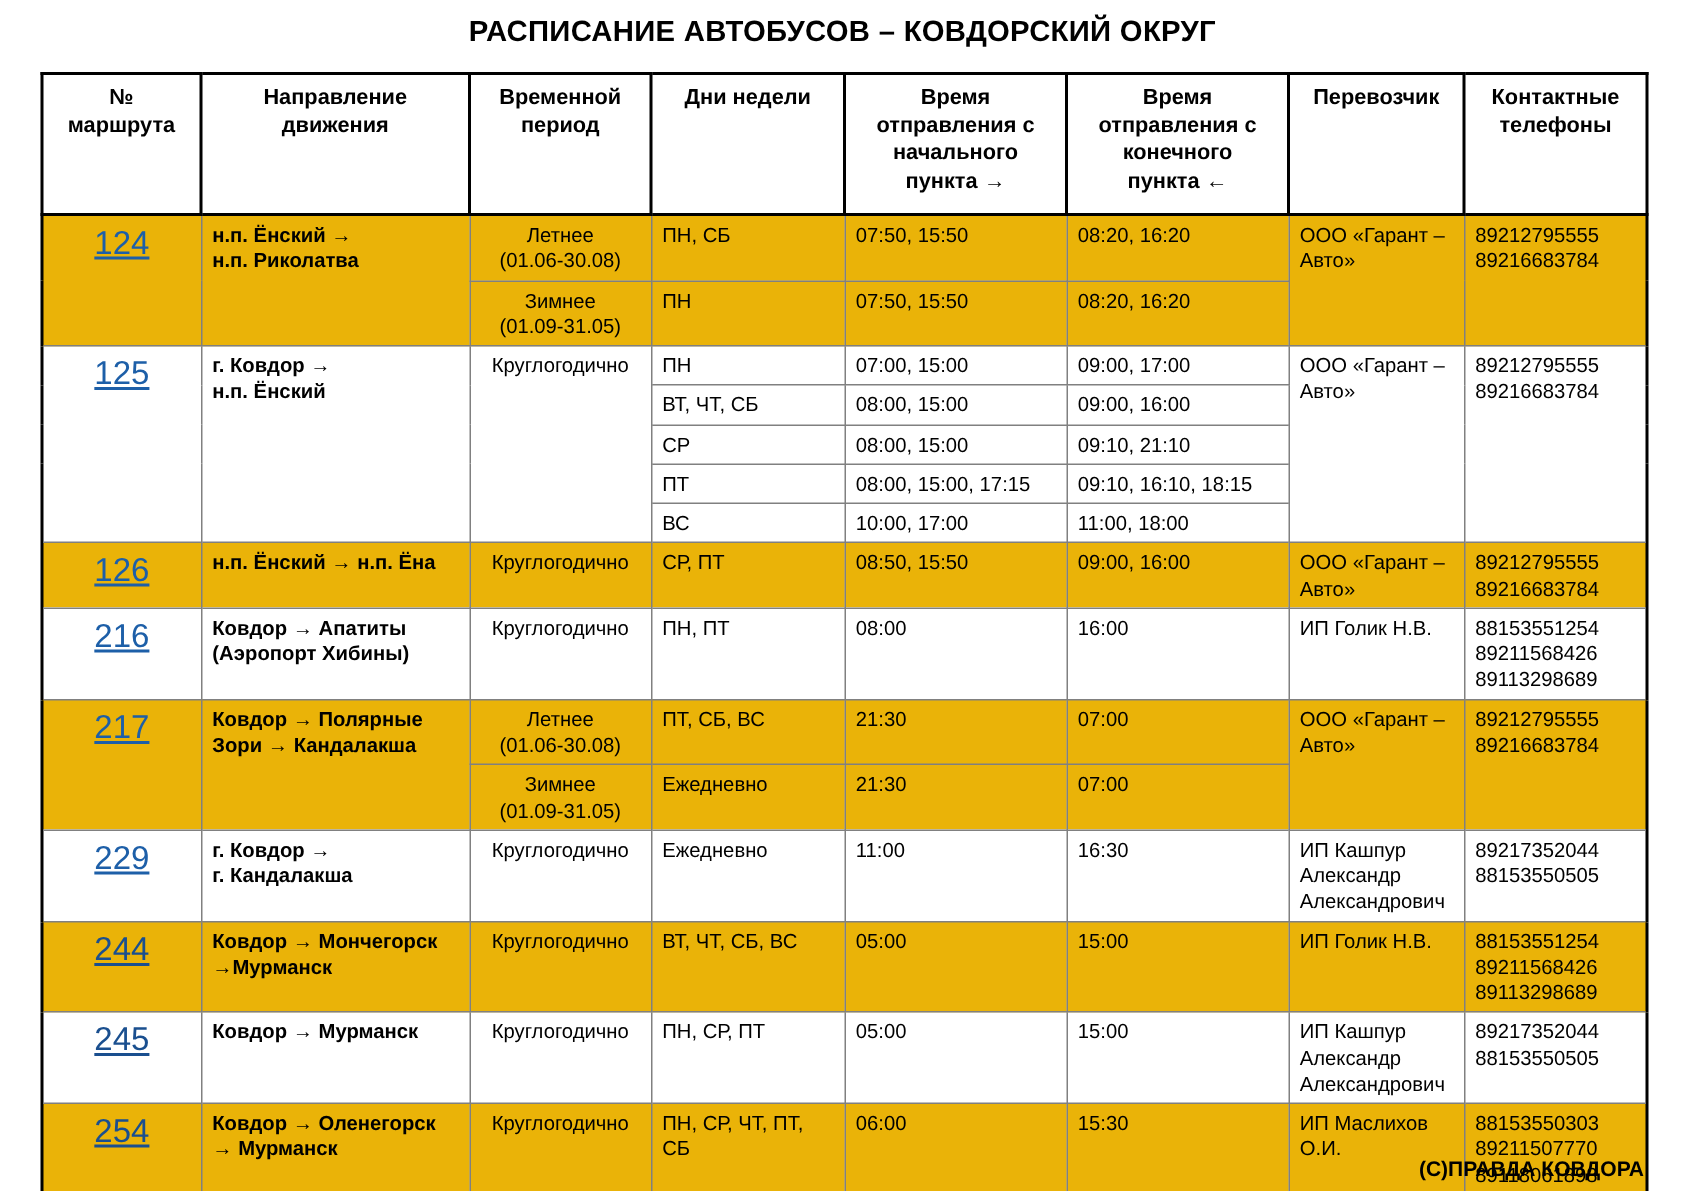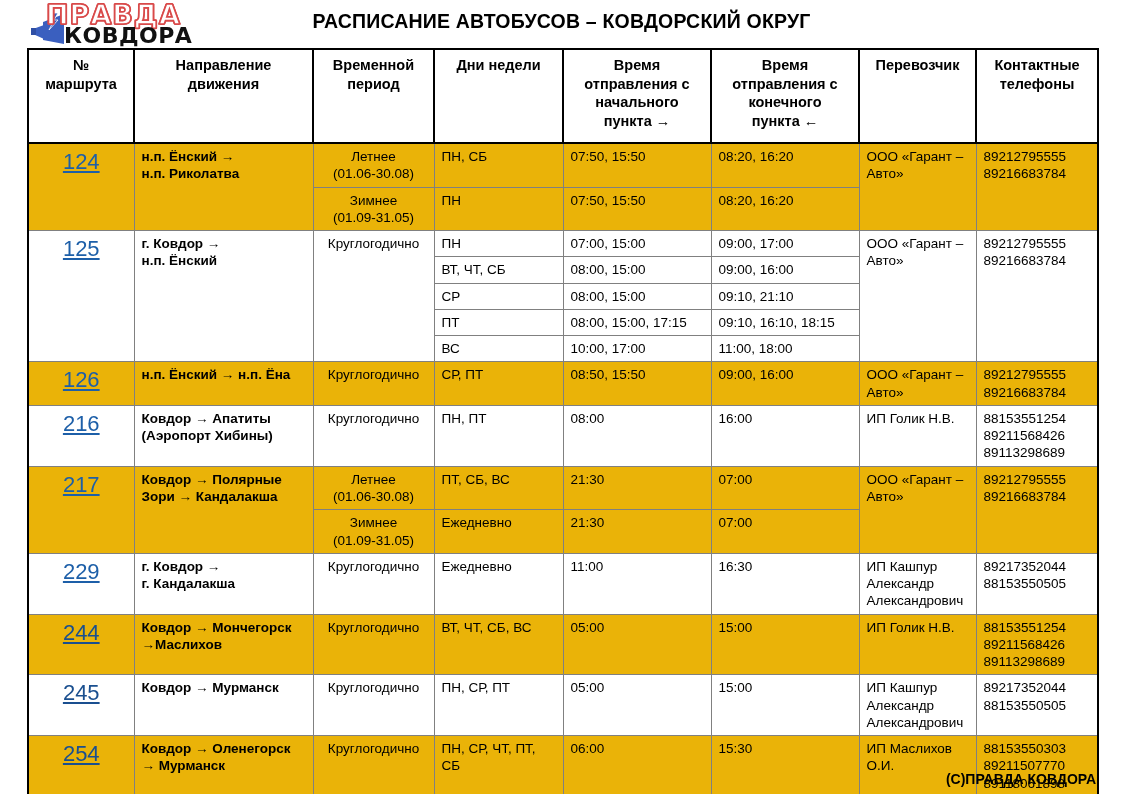--- a/index.html
+++ b/index.html
@@ -168,30 +168,20 @@
     font-family: Liberation Sans, sans-serif;
   }
 </style>
 </head>
 <body>
 
 <div class="page">
 
   <div class="header">
 
-    <div class="logo">
-      <svg class="logo-megaphone" viewBox="0 0 44 34">
-        <path d="M3 16 L14 12 L14 26 L3 21 Z" fill="#3a5fbf"></path>
-        <path d="M13 9 L34 1 L34 31 L13 27 Z" fill="#3a5fbf"></path>
-        <rect x="1" y="15" width="5" height="7" fill="#2f4fa5"></rect>
-        <path d="M24 0 L19 9 L23 9 L19 17 L28 7 L24 7 L28 0 Z" fill="#3a5fbf" stroke="#ffffff" stroke-width="0.8"></path>
-      </svg>
-      <div class="logo-pravda">ПРАВДА</div>
-      <div class="logo-kovdora">КОВДОРА</div>
-    </div>
 
     <div class="doc-title">РАСПИСАНИЕ АВТОБУСОВ – КОВДОРСКИЙ ОКРУГ</div>
   </div>
 
   <div class="tbl-wrap">
     <table class="sched">
       <colgroup>
         <col class="w1">
           <col class="w2">
           <col class="w3">
@@ -395,21 +385,21 @@
             </td>
             <td class="c-phones col-last" rowspan="1">
               <div>89217352044</div>
               <div>88153550505</div>
             </td>
           </tr>
           <tr class="shade route-top route-bot" style="height: 60px; margin-left: 22px;">
             <td class="c-num col-first" rowspan="1"><span class="route-link visited">244</span></td>
             <td class="c-dir" rowspan="1">
               <div class="nowrap">Ковдор → Мончегорск</div>
-              <div class="nowrap">→Маслихов</div>
+              <div class="nowrap">→Мурманск</div>
             </td>
             <td class="c-per" rowspan="1">Круглогодично</td>
             <td class="c-days">ВТ, ЧТ, СБ, ВС</td>
             <td class="c-t1">05:00</td>
             <td class="c-t2">15:00</td>
             <td class="c-carrier" rowspan="1">
               <div>ИП Голик Н.В.</div>
             </td>
             <td class="c-phones col-last" rowspan="1">
               <div>88153551254</div>

